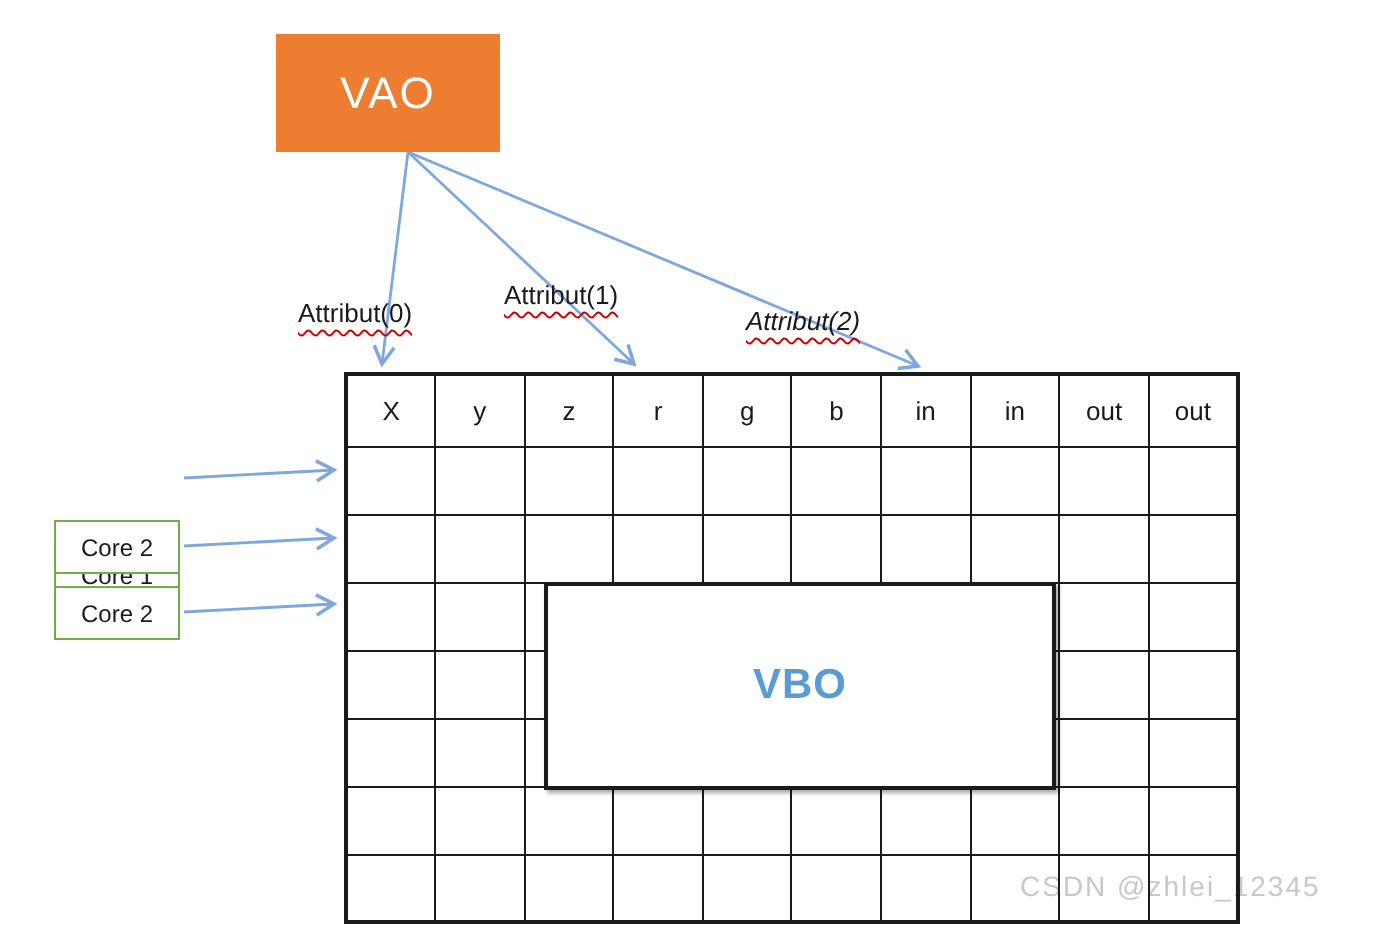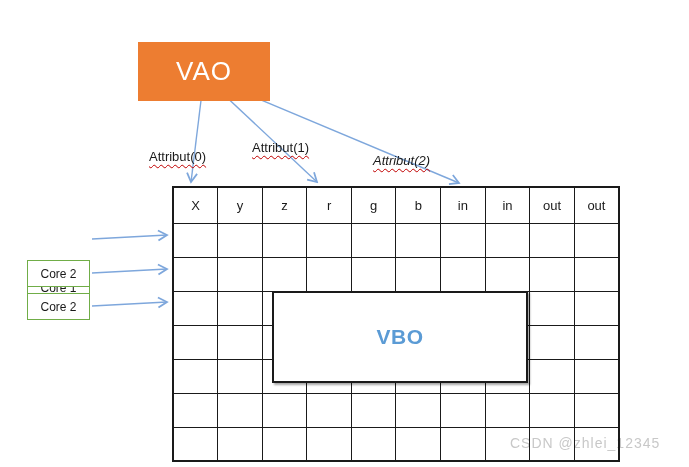--- a/index.html
+++ b/index.html
@@ -15,27 +15,26 @@
   *{margin:0;padding:0;box-sizing:border-box;}
   html,body{background:#fff;}
   body{font-family:"Liberation Sans", sans-serif;}
   .canvas{
     position:relative;
     width:689px;height:467px;
     background:#fff;
     overflow:hidden;
   }
   .vao-box{
-    position:absolute;left:138px;top:17px;width:132px;height:59px;
+    position:absolute;left:138px;top:17px;width:112px;height:59px;
     background:var(--vao-fill);
     color:var(--vao-text);
     display:flex;align-items:center;justify-content:center;
-    font-size:26px;letter-spacing:1px;
+    font-size:22px;letter-spacing:1px;
     z-index:3;
-    margin-top:25px;
   }
   svg.arrows{
     position:absolute;left:0;top:0;width:689px;height:467px;
     z-index:1;pointer-events:none;
   }
   .attr-label{
     position:absolute;
     font-size:13px;color:#1a1a1a;
     text-decoration:underline wavy var(--squiggle);
     text-decoration-thickness:1px;
@@ -66,21 +65,21 @@
   }
   table.mem-grid td{
     border:1px solid var(--line);
     text-align:center;vertical-align:middle;
     font-size:13px;color:#1a1a1a;
     background:transparent;
   }
   table.mem-grid thead td{height:36px;}
   table.mem-grid tbody td{height:34px;}
   .vbo-box{
-    position:absolute;left:272px;top:291px;width:256px;height:92px;
+    position:absolute;left:272px;top:291px;width:256px;height:104px;
     background:#fff;
     border:2px solid var(--line);
     box-shadow:1.5px 1.5px 2px rgba(0,0,0,0.35);
     display:flex;flex-direction:column;align-items:center;justify-content:center;
     gap:20px;
     z-index:4;
   }
   .vbo-title{
     color:var(--blue-text);
     font-size:21px;font-weight:600;letter-spacing:0.5px;

